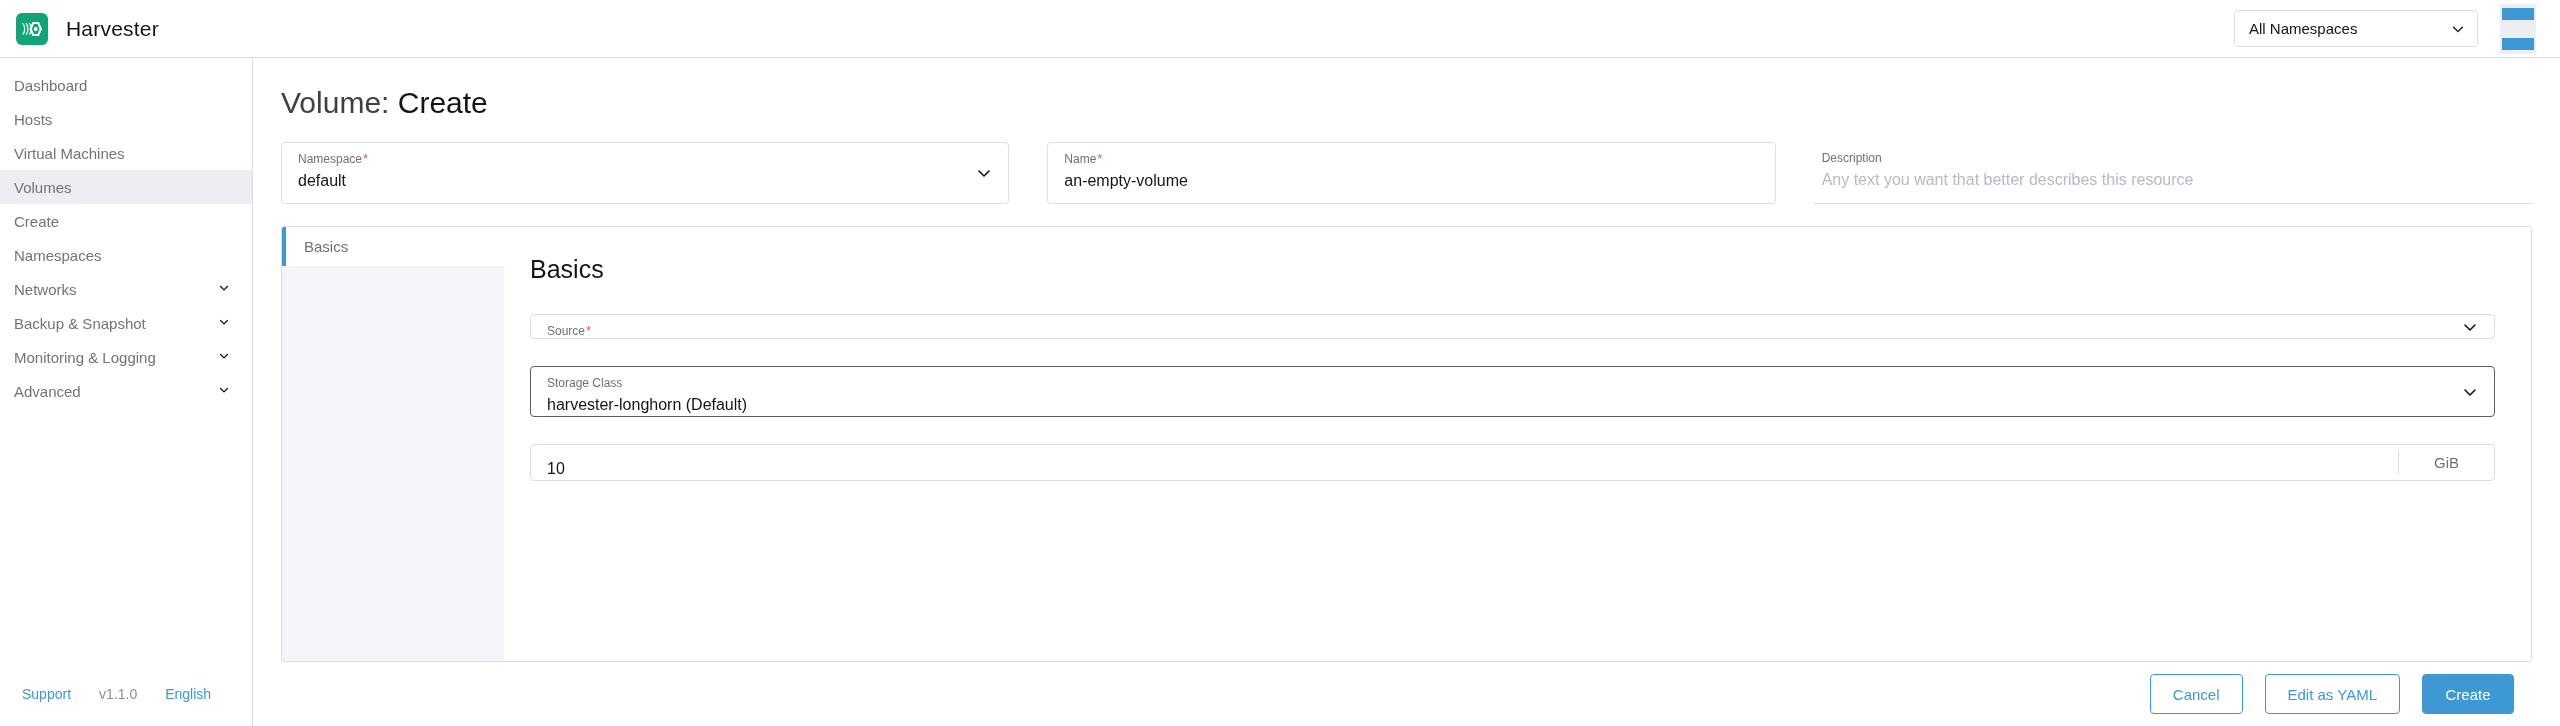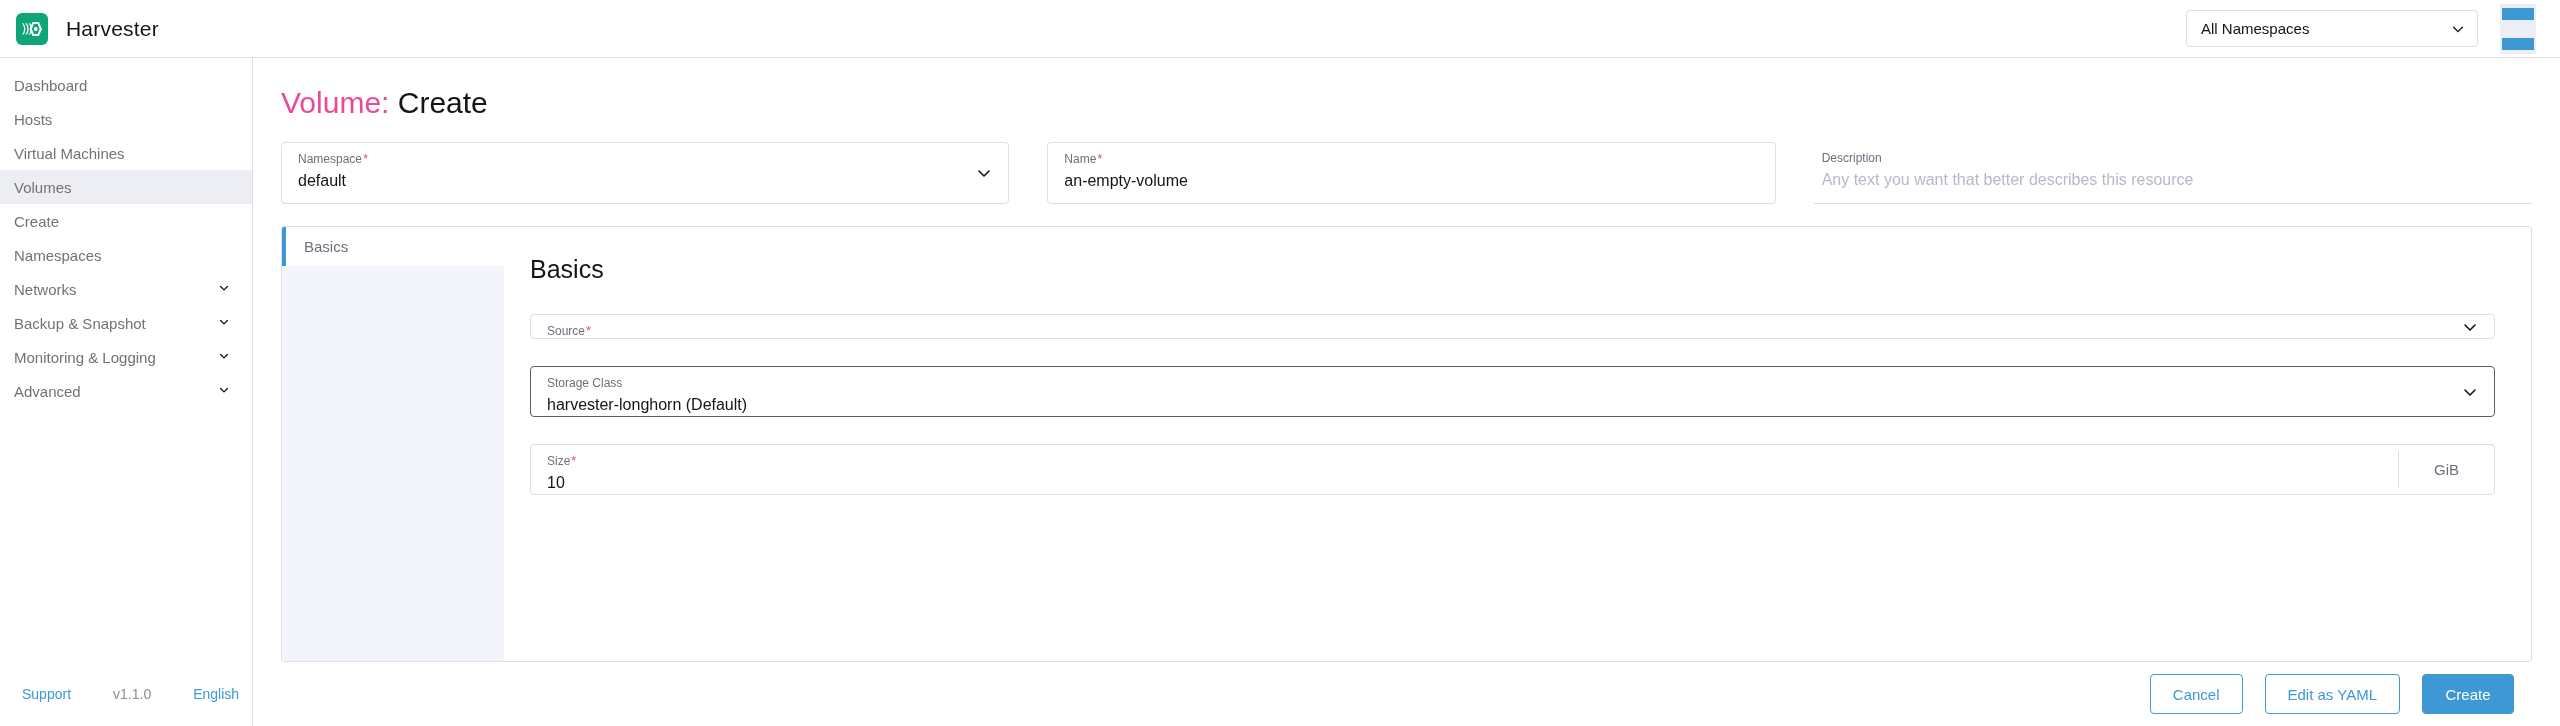--- a/index.html
+++ b/index.html
@@ -23,21 +23,21 @@
   }
   .brand { display: flex; align-items: center; gap: 18px; width: 237px; }
   .logo-tile {
     width: 32px; height: 32px; border-radius: 6px;
     background: #10a578;
     display: flex; align-items: center; justify-content: center;
   }
   .brand-name { font-size: 21px; color: #141419; letter-spacing: .2px; }
   .header-spacer { flex: 1; }
   .ns-select {
-    width: 292px; height: 37px;
+    width: 244px; height: 37px;
     border: 1px solid #dcdee7; border-radius: 4px;
     background: #fff;
     display: flex; align-items: center; padding: 0 12px 0 14px;
     font-size: 15px; color: #141419;
     position: relative;
   }
   .ns-select .label { flex: 1; }
   .chev { width: 14px; height: 14px; display: inline-block; }
   .chev svg { display: block; }
   .header-right-strip {
@@ -67,40 +67,40 @@
     display: flex; align-items: center;
     padding: 0 20px 0 14px;
     font-size: 15px; color: #737373;
     cursor: pointer;
   }
   .nav-item.active { background: #eceef4; }
   .nav-item .nav-label { flex: 1; }
   .nav-item .chev { color: #141419; }
   .sidebar-footer {
     height: 64px;
-    display: flex; align-items: center; gap: 42px;
+    display: flex; align-items: center; gap: 28px;
     padding: 0 0 0 22px;
     font-size: 14px;
   }
   .link { color: #3d98d3; cursor: pointer; }
   .muted { color: #8b8d97; }
 
   
   .main {
     flex: 1; min-width: 0;
     background: #ffffff;
     display: flex; flex-direction: column;
     padding: 0 28px 0 28px;
   }
   .page-title {
     font-size: 30px; font-weight: 400;
     padding: 28px 0 22px 0;
     white-space: nowrap;
   }
-  .page-title .res { color: #ec4899; }
+  .page-title .res { color: #404040; }
   .page-title .act { color: #141419; }
 
   
   .top-row { display: flex; gap: 38px; padding-bottom: 22px; }
   .field {
     flex: 1;
     border: 1px solid #dcdee7; border-radius: 4px;
     background: #fff;
     height: 62px;
     padding: 9px 16px 0 16px;
@@ -341,23 +341,20 @@
               <span class="f-label">Storage Class</span>
               <span class="f-value">harvester-longhorn (Default)</span>
               <span class="f-chev">
                 <svg width="16" height="16" viewBox="0 0 16 16">
                     <path d="M3 6l5 5 5-5" stroke="#141419" stroke-width="1.6" fill="none" stroke-linecap="round" stroke-linejoin="round"></path>
                   </svg>
               </span>
             </div>
 
             <div class="field field-wide with-suffix">
-              <span class="f-label">
-                <span>Size</span><span class="req">*</span>
-              </span>
               <span class="f-value">10</span>
               <span class="suffix">GiB</span>
             </div>
 
           </div>
         </div>
       </div>
 
       <div class="footer">
         <div class="btn">Cancel</div>

